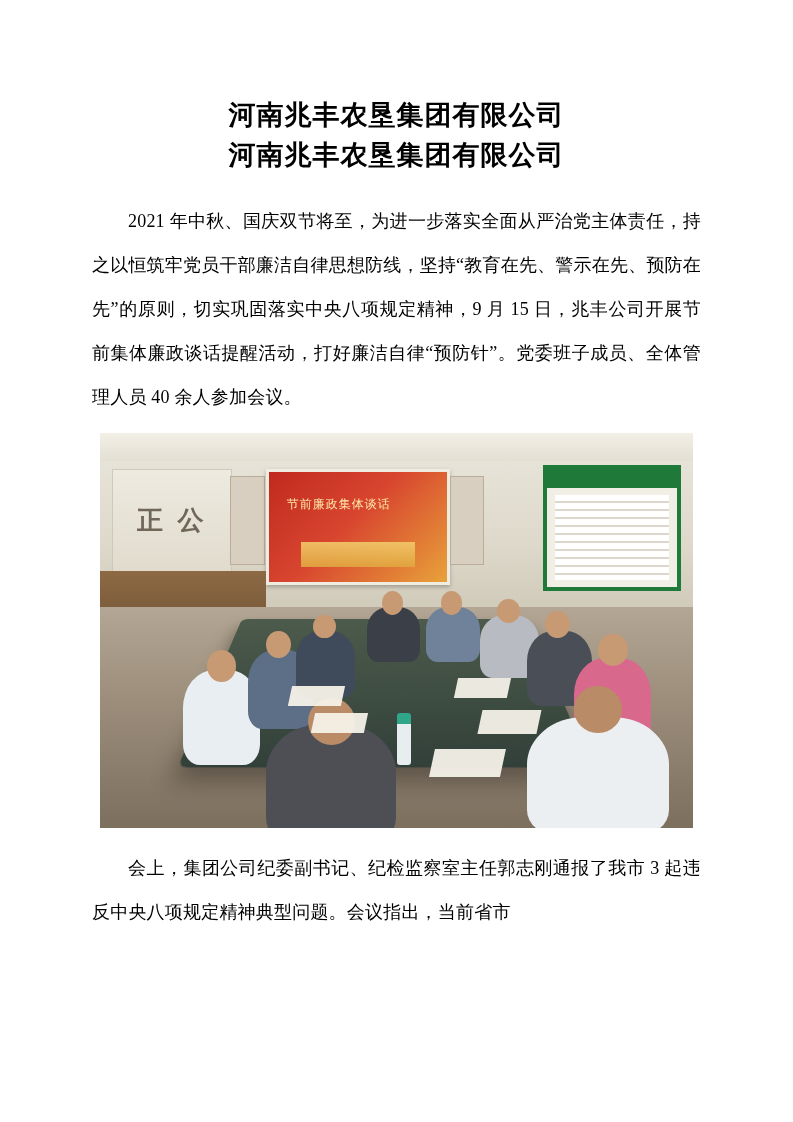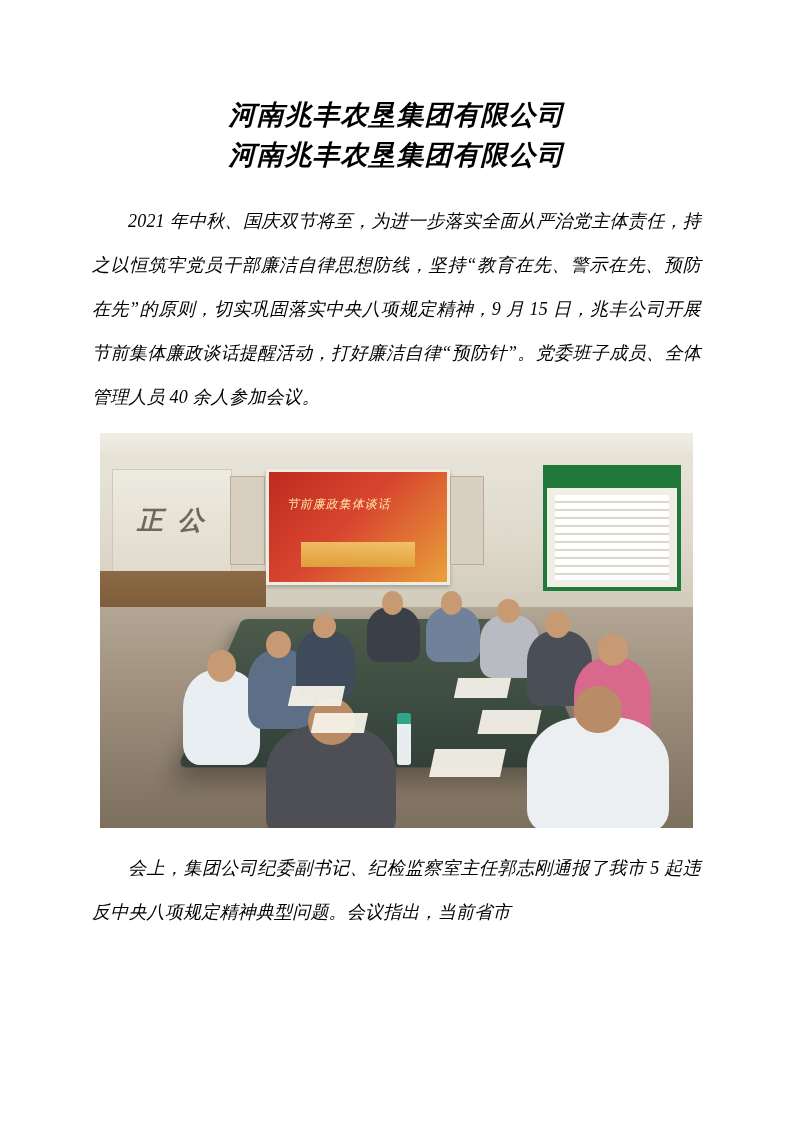--- a/index.html
+++ b/index.html
@@ -14,21 +14,20 @@
     color: #000000;
     position: relative;
     overflow: hidden;
   }
   .page {
     width: 793px;
     height: 986px;
     box-sizing: border-box;
     padding: 95px 92px 61px 92px;
     position: relative;
-    font-style: italic;
   }
   .doc-title {
     text-align: center;
     font-family: "Liberation Serif", "DejaVu Serif", serif;
     font-weight: bold;
     font-size: 27px;
     line-height: 40px;
     letter-spacing: 1px;
     margin: 0 0 6px 0;
   }
@@ -213,15 +212,15 @@
 
       <div class="ph-paper" style="left:32%;top:64%;width:9%;height:5%;"></div>
       <div class="ph-paper" style="left:36%;top:71%;width:9%;height:5%;"></div>
       <div class="ph-paper" style="left:60%;top:62%;width:9%;height:5%;"></div>
       <div class="ph-paper" style="left:64%;top:70%;width:10%;height:6%;"></div>
       <div class="ph-paper" style="left:56%;top:80%;width:12%;height:7%;"></div>
       <div class="ph-bottle"></div>
     </div>
   </div>
 
-  <p class="body-para para-after">会上，集团公司纪委副书记、纪检监察室主任郭志刚通报了我市 5 起违反中央八项规定精神典型问题。会议指出，当前省市</p>
+  <p class="body-para para-after">会上，集团公司纪委副书记、纪检监察室主任郭志刚通报了我市 3 起违反中央八项规定精神典型问题。会议指出，当前省市</p>
 
 </div>
 
 </body></html>

